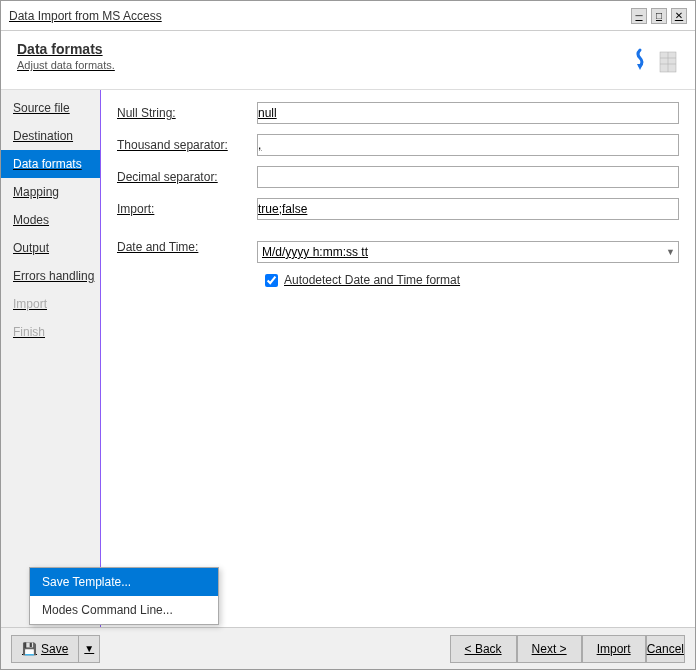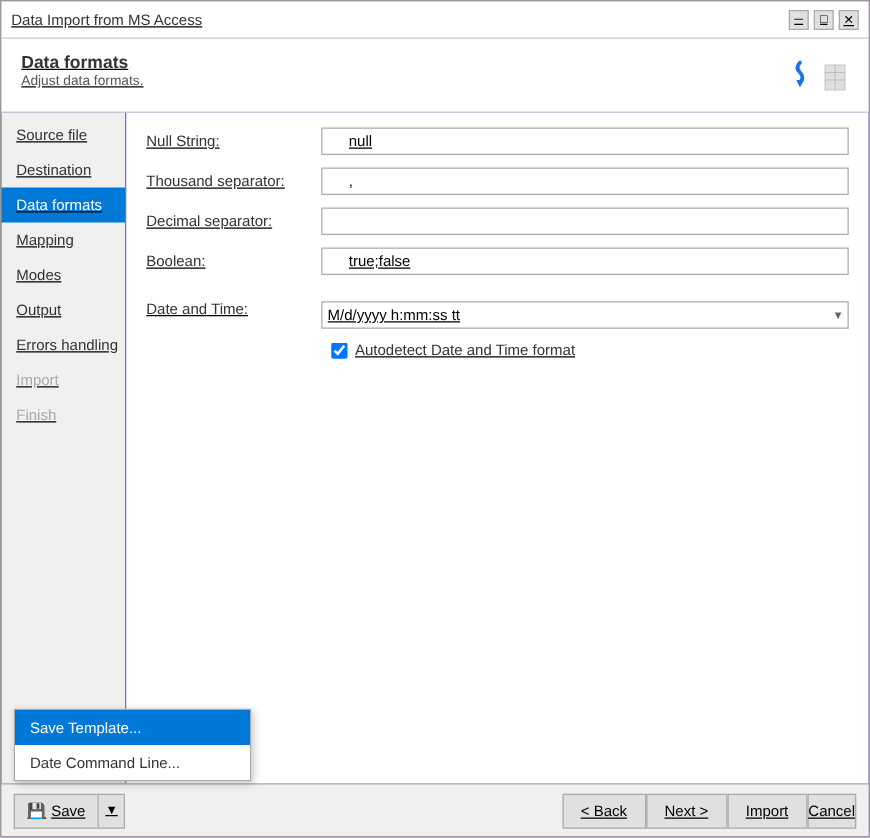--- a/index.html
+++ b/index.html
@@ -136,21 +136,21 @@
     .form-label {
       width: 140px;
       font-size: 12px;
       color: #333;
       padding-right: 8px;
     }
     .form-input {
       flex: 1;
       height: 22px;
       border: 1px solid #aaa;
-      padding: 2px 21px;
+      padding: 2px 0;
       font-size: 12px;
       background: #fff;
       outline: none;
     }
     .select-wrapper {
       flex: 1;
       position: relative;
       display: flex;
       align-items: center;
       margin-top: 11px;
@@ -250,21 +250,21 @@
       border: 1px solid #aaa;
       padding: 4px 0;
       font-size: 12px;
       cursor: pointer;
       height: 28px;
     }
     
     .dropdown-popup {
       position: absolute;
       bottom: 38px;
-      left: 0;
+      left: 18px;
       background: #fff;
       border: 1px solid #aaa;
       box-shadow: 2px 2px 6px rgba(0,0,0,0.2);
       z-index: 100;
       width: 190px;
     }
     .dropdown-popup-item {
       padding: 7px 12px;
       font-size: 12px;
       cursor: pointer;
@@ -340,21 +340,21 @@
         <label class="form-label">Thousand separator:</label>
         <input class="form-input" type="text" value="," style="">
       </div>
 
       <div class="form-row">
         <label class="form-label">Decimal separator:</label>
         <input class="form-input" type="text" value="" style="">
       </div>
 
       <div class="form-row">
-        <label class="form-label">Boolean:</label>
+        <label class="form-label">Import:</label>
         <input class="form-input" type="text" value="true;false" style="">
       </div>
 
       <div class="form-row">
         <label class="form-label">Date and Time:</label>
         <div class="select-wrapper">
           <select>
             <option>M/d/yyyy h:mm:ss tt</option>
           </select>
           <span class="select-arrow">▼</span>
@@ -366,21 +366,21 @@
         <label for="autodetect">Autodetect Date and Time format</label>
       </div>
     </div>
   </div>
 
   <div class="bottom-bar">
     <div class="bottom-left">
 
       <div class="dropdown-popup">
         <div class="dropdown-popup-item highlighted">Save Template...</div>
-        <div class="dropdown-popup-item">Date Command Line...</div>
+        <div class="dropdown-popup-item">Modes Command Line...</div>
       </div>
       <button class="save-btn-main">
         <span>💾</span>
         <span>Save</span>
       </button>
       <button class="save-btn-dropdown">
         <span>▼</span>
       </button>
     </div>
     <div class="bottom-right">

